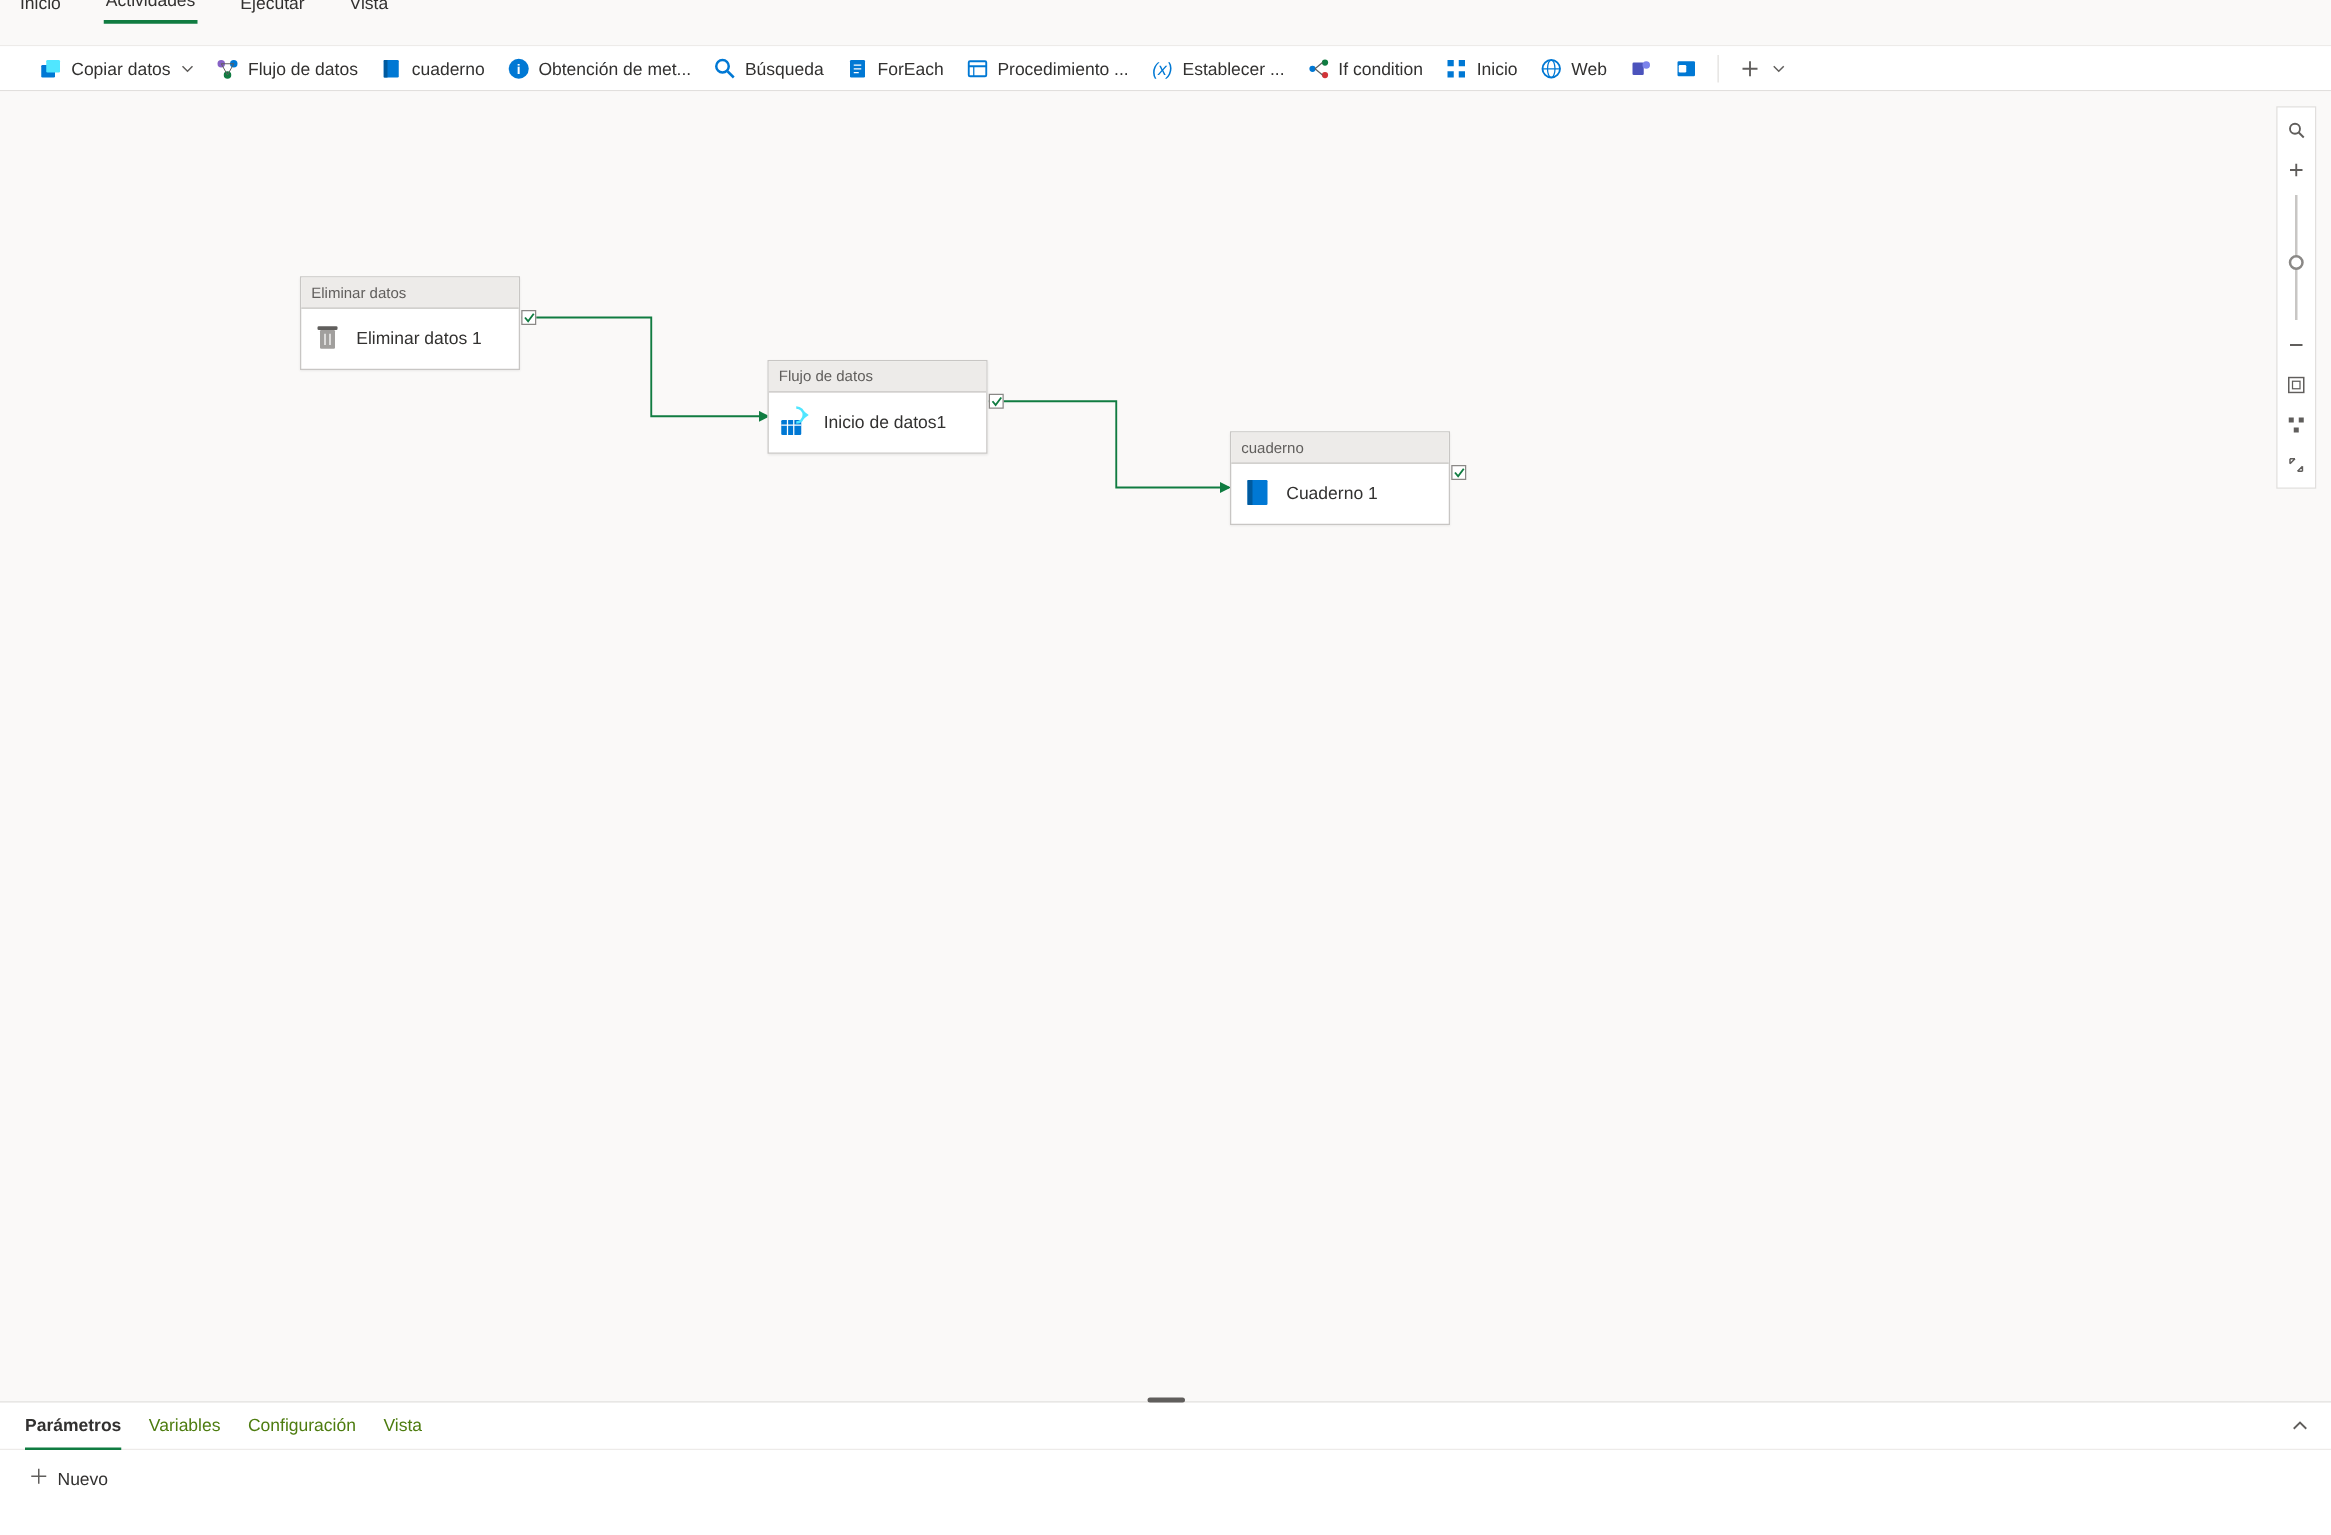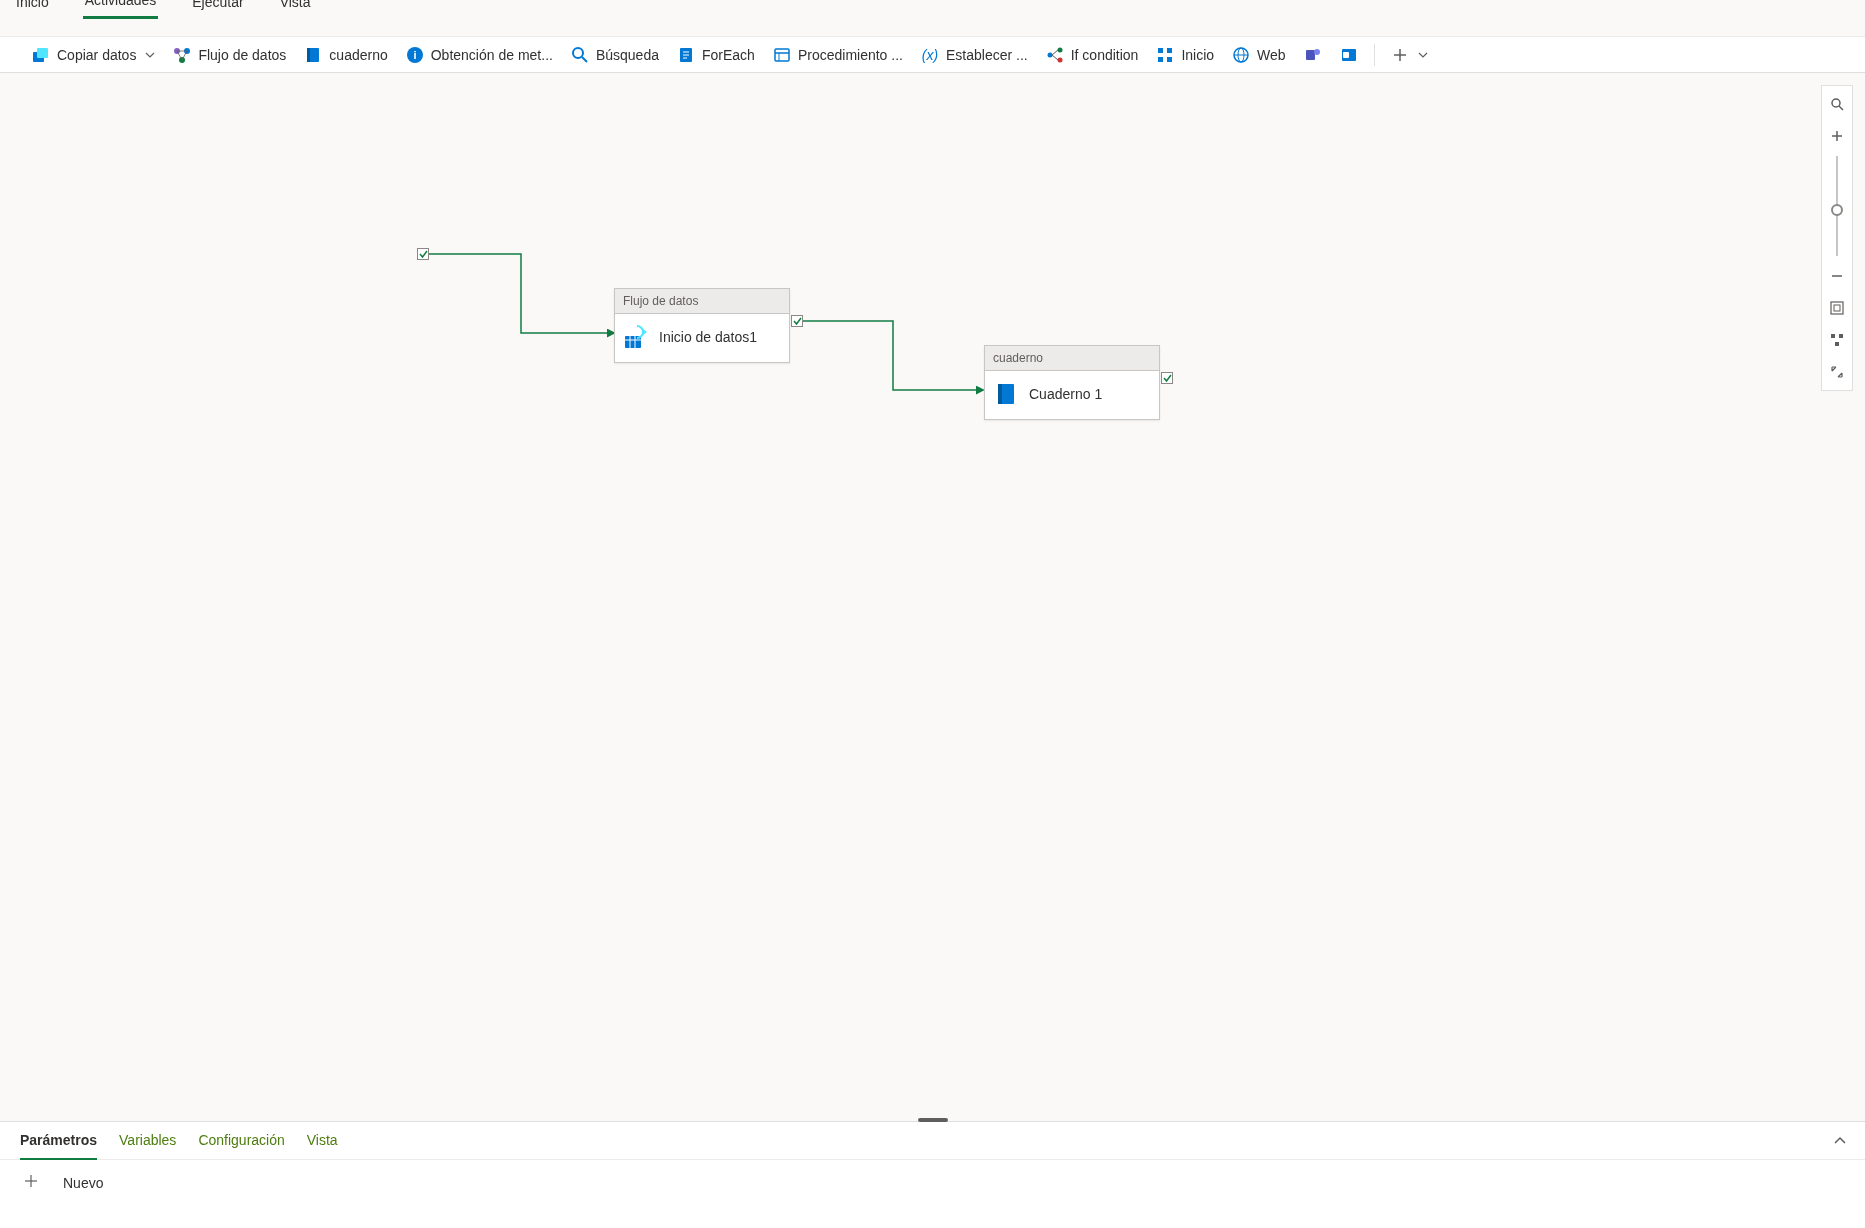--- a/index.html
+++ b/index.html
@@ -23,21 +23,21 @@
 .ztrack{width:2px;height:100px;background:#c8c6c4;position:relative;margin:4px 0}
 .zthumb{width:12px;height:12px;background:#fff;border:2px solid #8a8886;border-radius:50%;position:absolute;left:-5px;top:48px}
 .svgc{position:absolute;left:0;top:0;width:100%;height:100%;pointer-events:none}
 .resizer{position:absolute;left:50%;transform:translateX(-50%);top:-4px;width:30px;height:4px;background:#605e5c;border-radius:2px}
 .panel{position:relative;background:#fff;border-top:1px solid #e1dfdd;height:110px}
 .ptabs{display:flex;gap:22px;padding:10px 20px 0;border-bottom:1px solid #edebe9}
 .ptab{padding:0 0 10px;font-size:14px;color:#4d7c0f;cursor:pointer}
 .ptab.active{color:#323130;font-weight:700;border-bottom:2px solid #107c41;margin-bottom:-1px}
 .pcollapse{position:absolute;right:18px;top:12px;cursor:pointer;color:#605e5c}
 .pbody{padding:14px 24px}
-.newbtn{display:flex;align-items:center;gap:25px;color:#323130;cursor:pointer;font-size:14px}
+.newbtn{display:flex;align-items:center;gap:8px;color:#323130;cursor:pointer;font-size:14px}
 </style>
 </head>
 <body>
 
 <div class="tabs">
   <div class="tab">Inicio</div>
   <div class="tab active">Actividades</div>
   <div class="tab">Ejecutar</div>
   <div class="tab">Vista</div>
 </div>
@@ -188,20 +188,34 @@
   <svg class="svgc">
     <defs>
         <marker id="arr" viewBox="0 0 10 10" refX="8" refY="5" markerWidth="6" markerHeight="6" orient="auto">
           <path d="M0 0L10 5L0 10z" fill="#107c41"></path>
         </marker>
       </defs>
     <path d="M417 181 L521 181 L521 260 L614 260" stroke="#107c41" fill="none" stroke-width="1.5" marker-end="url(#arr)"></path>
     <path d="M791 248 L893 248 L893 317 L983 317" stroke="#107c41" fill="none" stroke-width="1.5" marker-end="url(#arr)"></path>
   </svg>
 
+  <div class="node" style="left:240px;top:148px">
+    <div class="node-hdr">Eliminar datos</div>
+    <div class="node-body">
+      <span class="node-ic">
+          <svg width="24" height="24">
+            <rect x="6" y="6" width="12" height="15" rx="1" fill="#a19f9d"></rect>
+            <rect x="4" y="3" width="16" height="3" rx="1" fill="#605e5c"></rect>
+            <line x1="10" y1="9" x2="10" y2="18" stroke="#fff"></line>
+            <line x1="14" y1="9" x2="14" y2="18" stroke="#fff"></line>
+          </svg>
+        </span>
+      <span>Eliminar datos 1</span>
+    </div>
+  </div>
   <div class="chk" style="left:417px;top:175px">
       <svg width="9" height="9">
         <path d="M1 4l2.5 3L8 1" stroke="#107c41" fill="none" stroke-width="1.5"></path>
       </svg>
     </div>
 
   <div class="node" style="left:614px;top:215px">
     <div class="node-hdr">Flujo de datos</div>
     <div class="node-body">
       <span class="node-ic">

